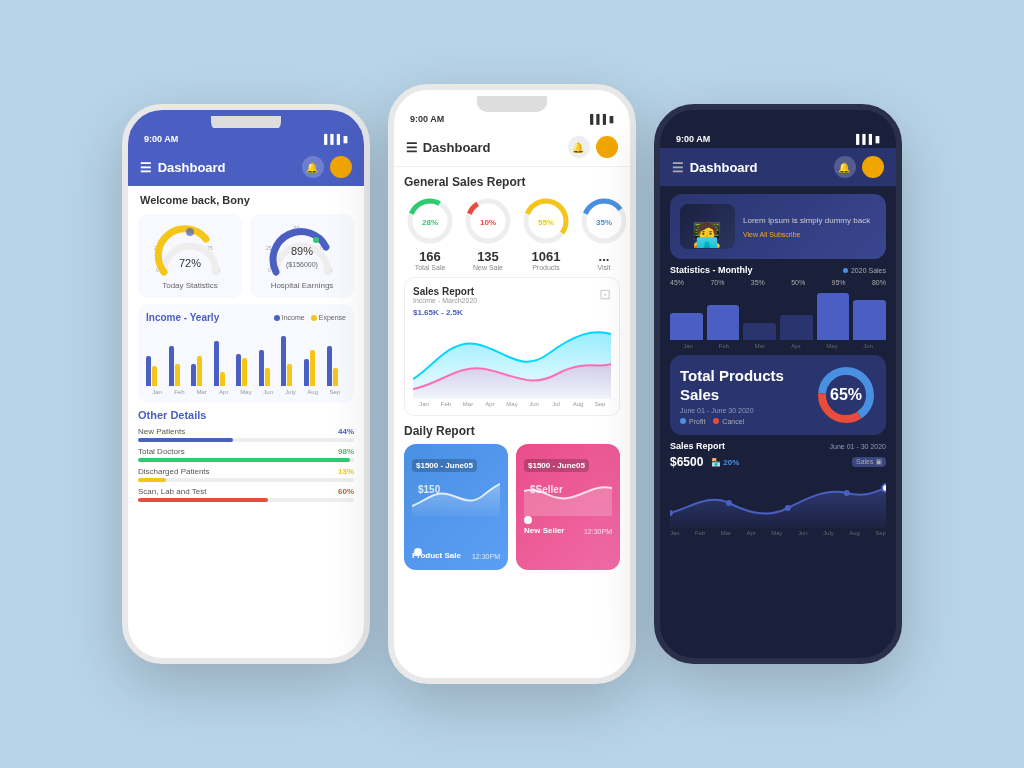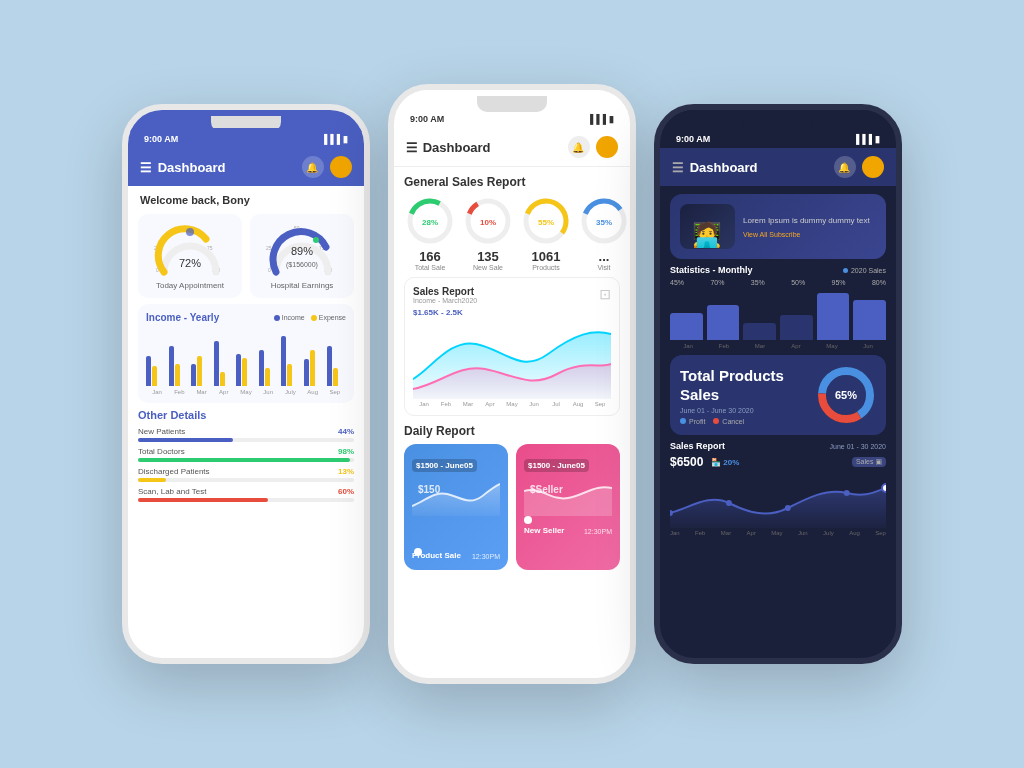--- a/index.html
+++ b/index.html
@@ -170,21 +170,21 @@
 
     
     .total-products-card { background: #2a3570; border-radius: 12px; padding: 10px; margin: 6px 0; display: flex; justify-content: space-between; align-items: center; }
     .tp-text { }
     .tp-title { font-size: 15px; font-weight: 700; color: #fff; line-height: 1.3; }
     .tp-date { font-size: 7px; color: #8a9cc0; margin-top: 2px; }
     .tp-legend { display: flex; gap: 8px; margin-top: 4px; }
     .tp-legend-item { display: flex; align-items: center; gap: 3px; font-size: 7px; color: #aaa; }
     .donut-wrapper-dark { width: 60px; height: 60px; position: relative; }
     svg.donut-dark { width: 60px; height: 60px; }
-    .donut-dark-center { position: absolute; top: 50%; left: 50%; transform: translate(-50%,-50%); font-size: 11px; font-weight: 700; color: #fff; text-align: right; }
+    .donut-dark-center { position: absolute; top: 50%; left: 50%; transform: translate(-50%,-50%); font-size: 16px; font-weight: 700; color: #fff; text-align: right; }
 
     
     .sales-dark { margin: 6px 0; }
     .sd-header { display: flex; justify-content: space-between; align-items: center; margin-bottom: 4px; }
     .sd-title { font-size: 9px; font-weight: 700; color: #fff; }
     .sd-date { font-size: 7px; color: #8a9cc0; }
     .sd-stats { display: flex; gap: 8px; align-items: center; margin-bottom: 4px; }
     .sd-amount { font-size: 12px; font-weight: 700; color: #fff; }
     .sd-growth { display: flex; align-items: center; gap: 2px; }
     .sd-growth-icon { font-size: 8px; color: #4a90e2; }
@@ -244,21 +244,21 @@
               <text x="58" y="50" font-size="5" fill="#aaa">100</text>
 
               <path d="M 10 50 A 26 26 0 0 1 62 50" fill="none" stroke="#eee" stroke-width="7" stroke-linecap="round"></path>
 
               <path d="M 10 50 A 26 26 0 0 1 52 17" fill="none" stroke="#f5c518" stroke-width="7" stroke-linecap="round"></path>
 
               <circle cx="36" cy="10" r="4" fill="#4a5fc1" opacity="0.7"></circle>
             </svg>
             <div class="gauge-pct">72%</div>
           </div>
-          <div class="gauge-label">Today Appointment</div>
+          <div class="gauge-label">Today Statistics</div>
         </div>
 
         <div class="gauge-box">
           <div class="gauge-canvas">
             <svg class="gauge" viewBox="0 0 72 55">
               <text x="2" y="50" font-size="5" fill="#aaa">0</text>
               <text x="0" y="28" font-size="5" fill="#aaa">25</text>
               <text x="28" y="8" font-size="5" fill="#aaa">50</text>
               <text x="53" y="28" font-size="5" fill="#aaa">75</text>
               <text x="58" y="50" font-size="5" fill="#aaa">100</text>
@@ -566,21 +566,21 @@
         <div class="avatar-sm"></div>
       </div>
     </div>
     <div class="phone3-body">
 
       <div class="banner-card">
         <div class="banner-illus">
           <div class="illus-person">🧑‍💻</div>
         </div>
         <div class="banner-text">
-          <div class="banner-title">Lorem Ipsum is dummy dummy text</div>
+          <div class="banner-title">Lorem Ipsum is simply dummy back</div>
           <span class="banner-link">View All Subscribe</span>
         </div>
       </div>
 
       <div class="monthly-section">
         <div class="monthly-header">
           <span class="monthly-title">Statistics - Monthly</span>
           <div class="monthly-legend">
             <div class="legend-blue-dot"></div>
             <span>2020 Sales</span>

